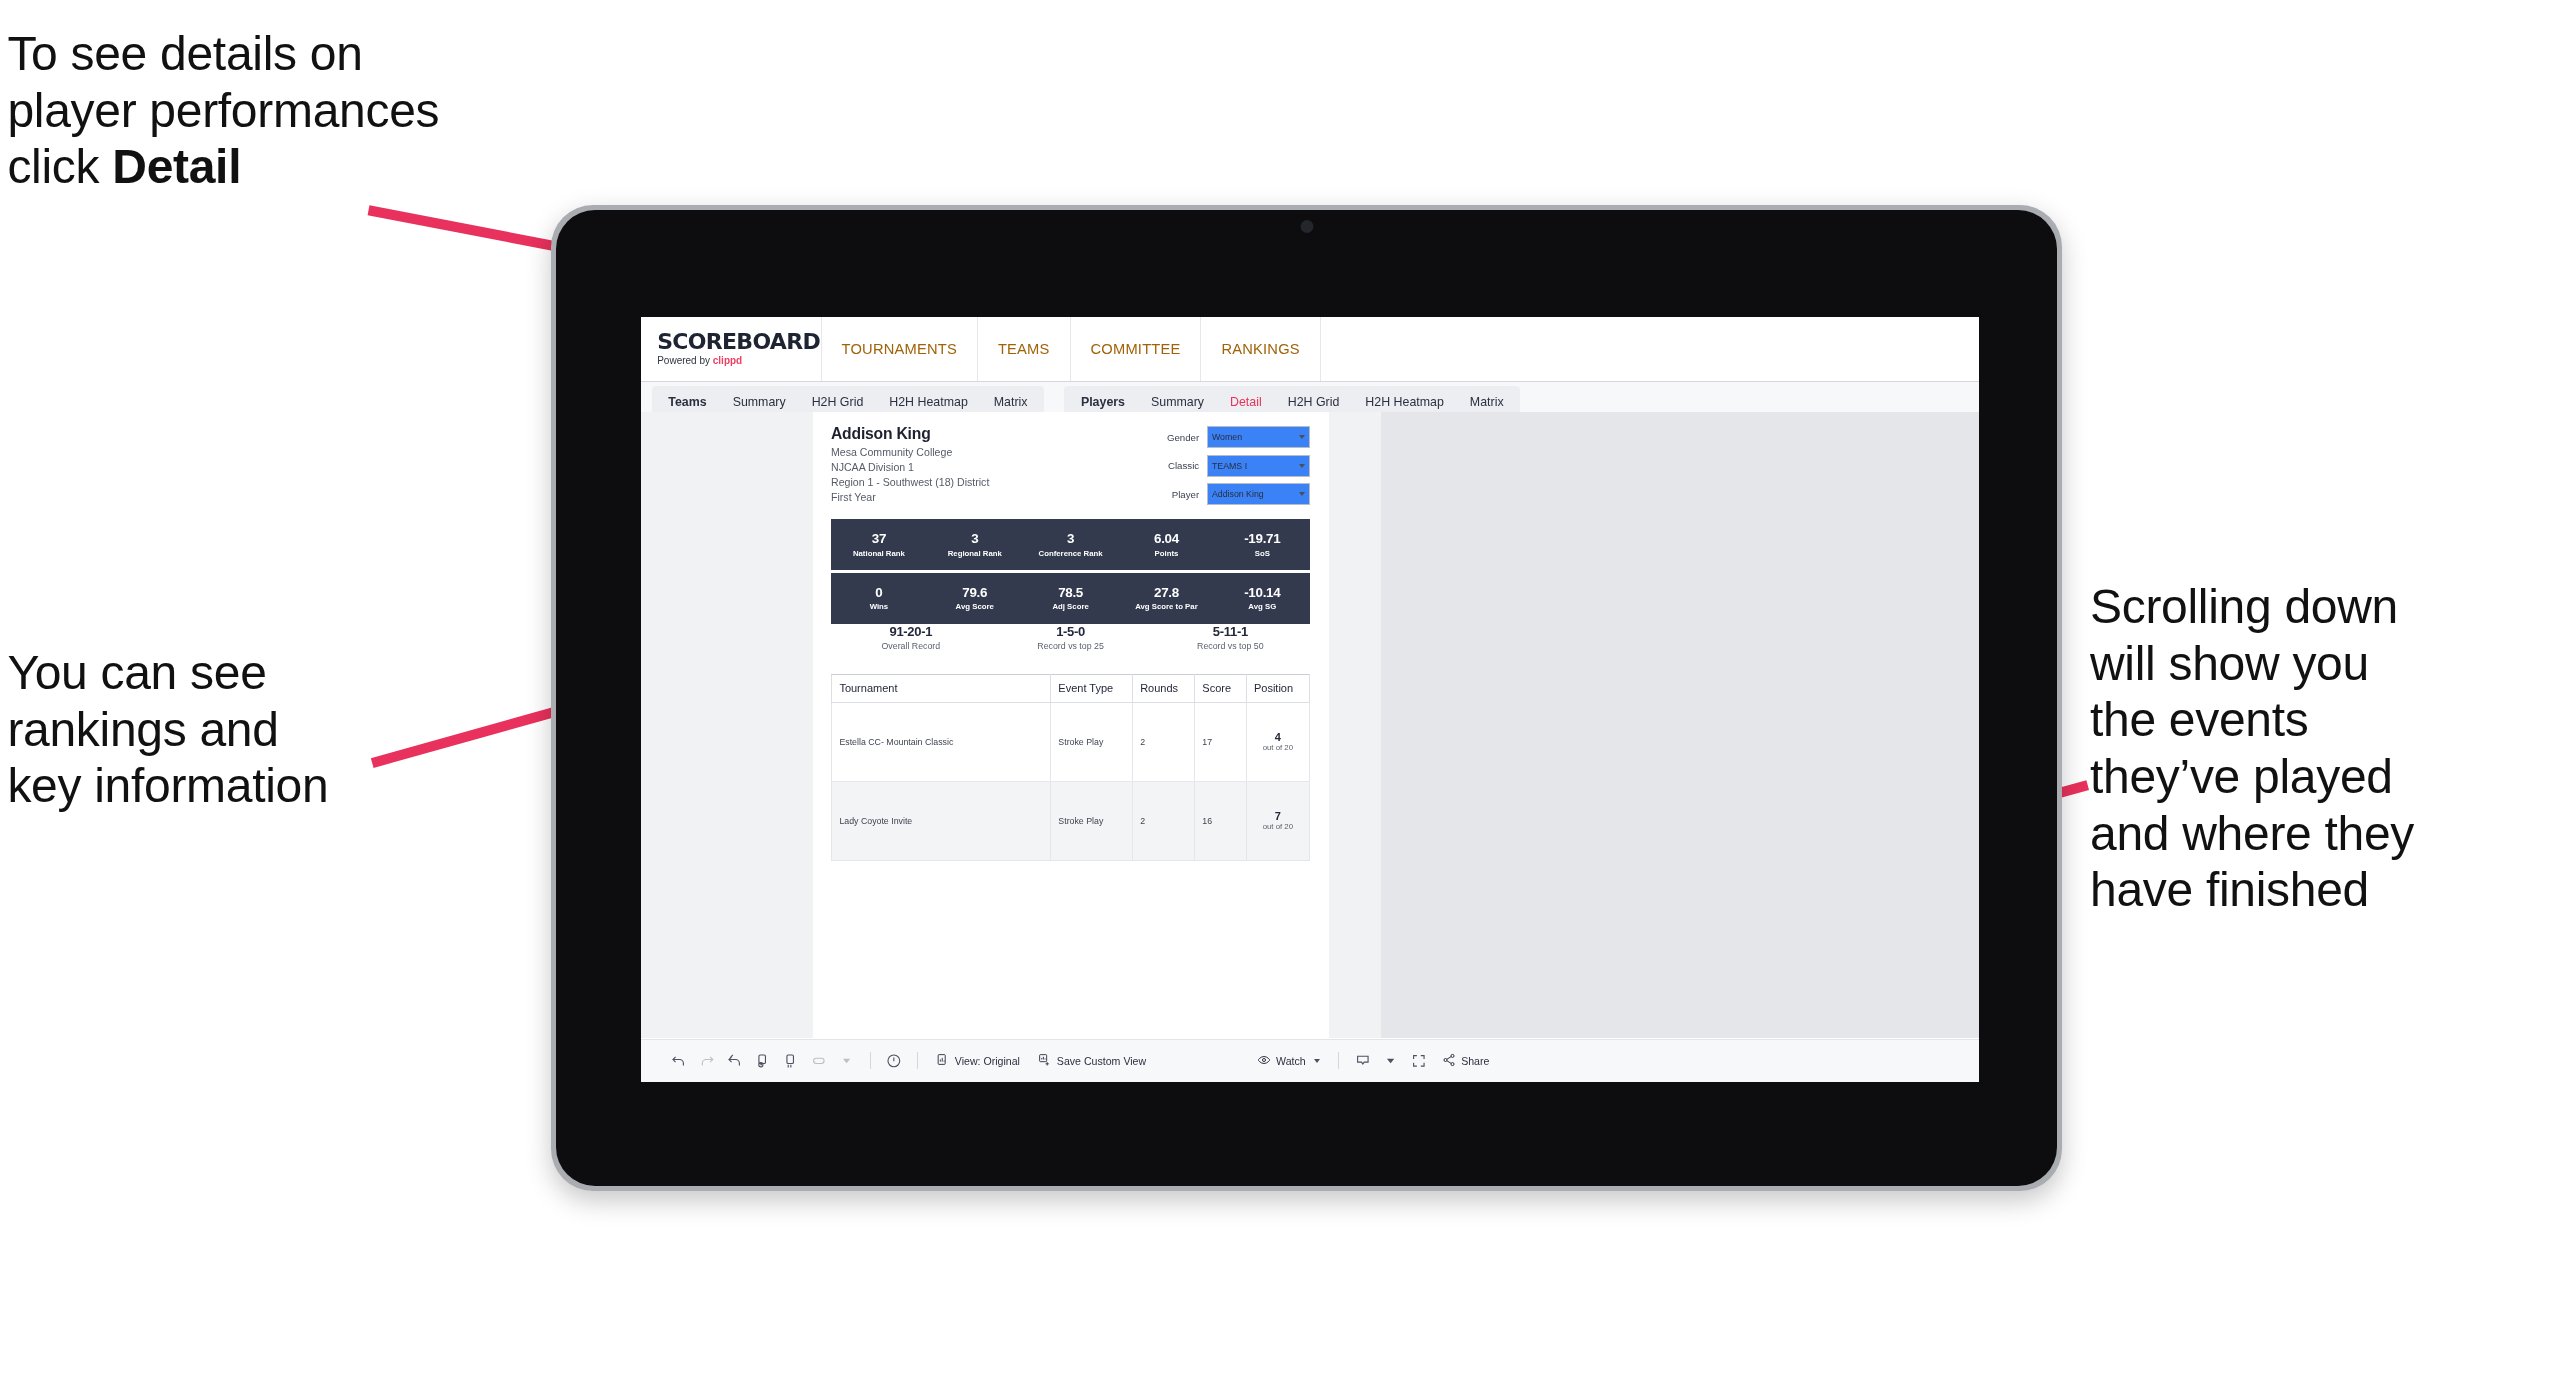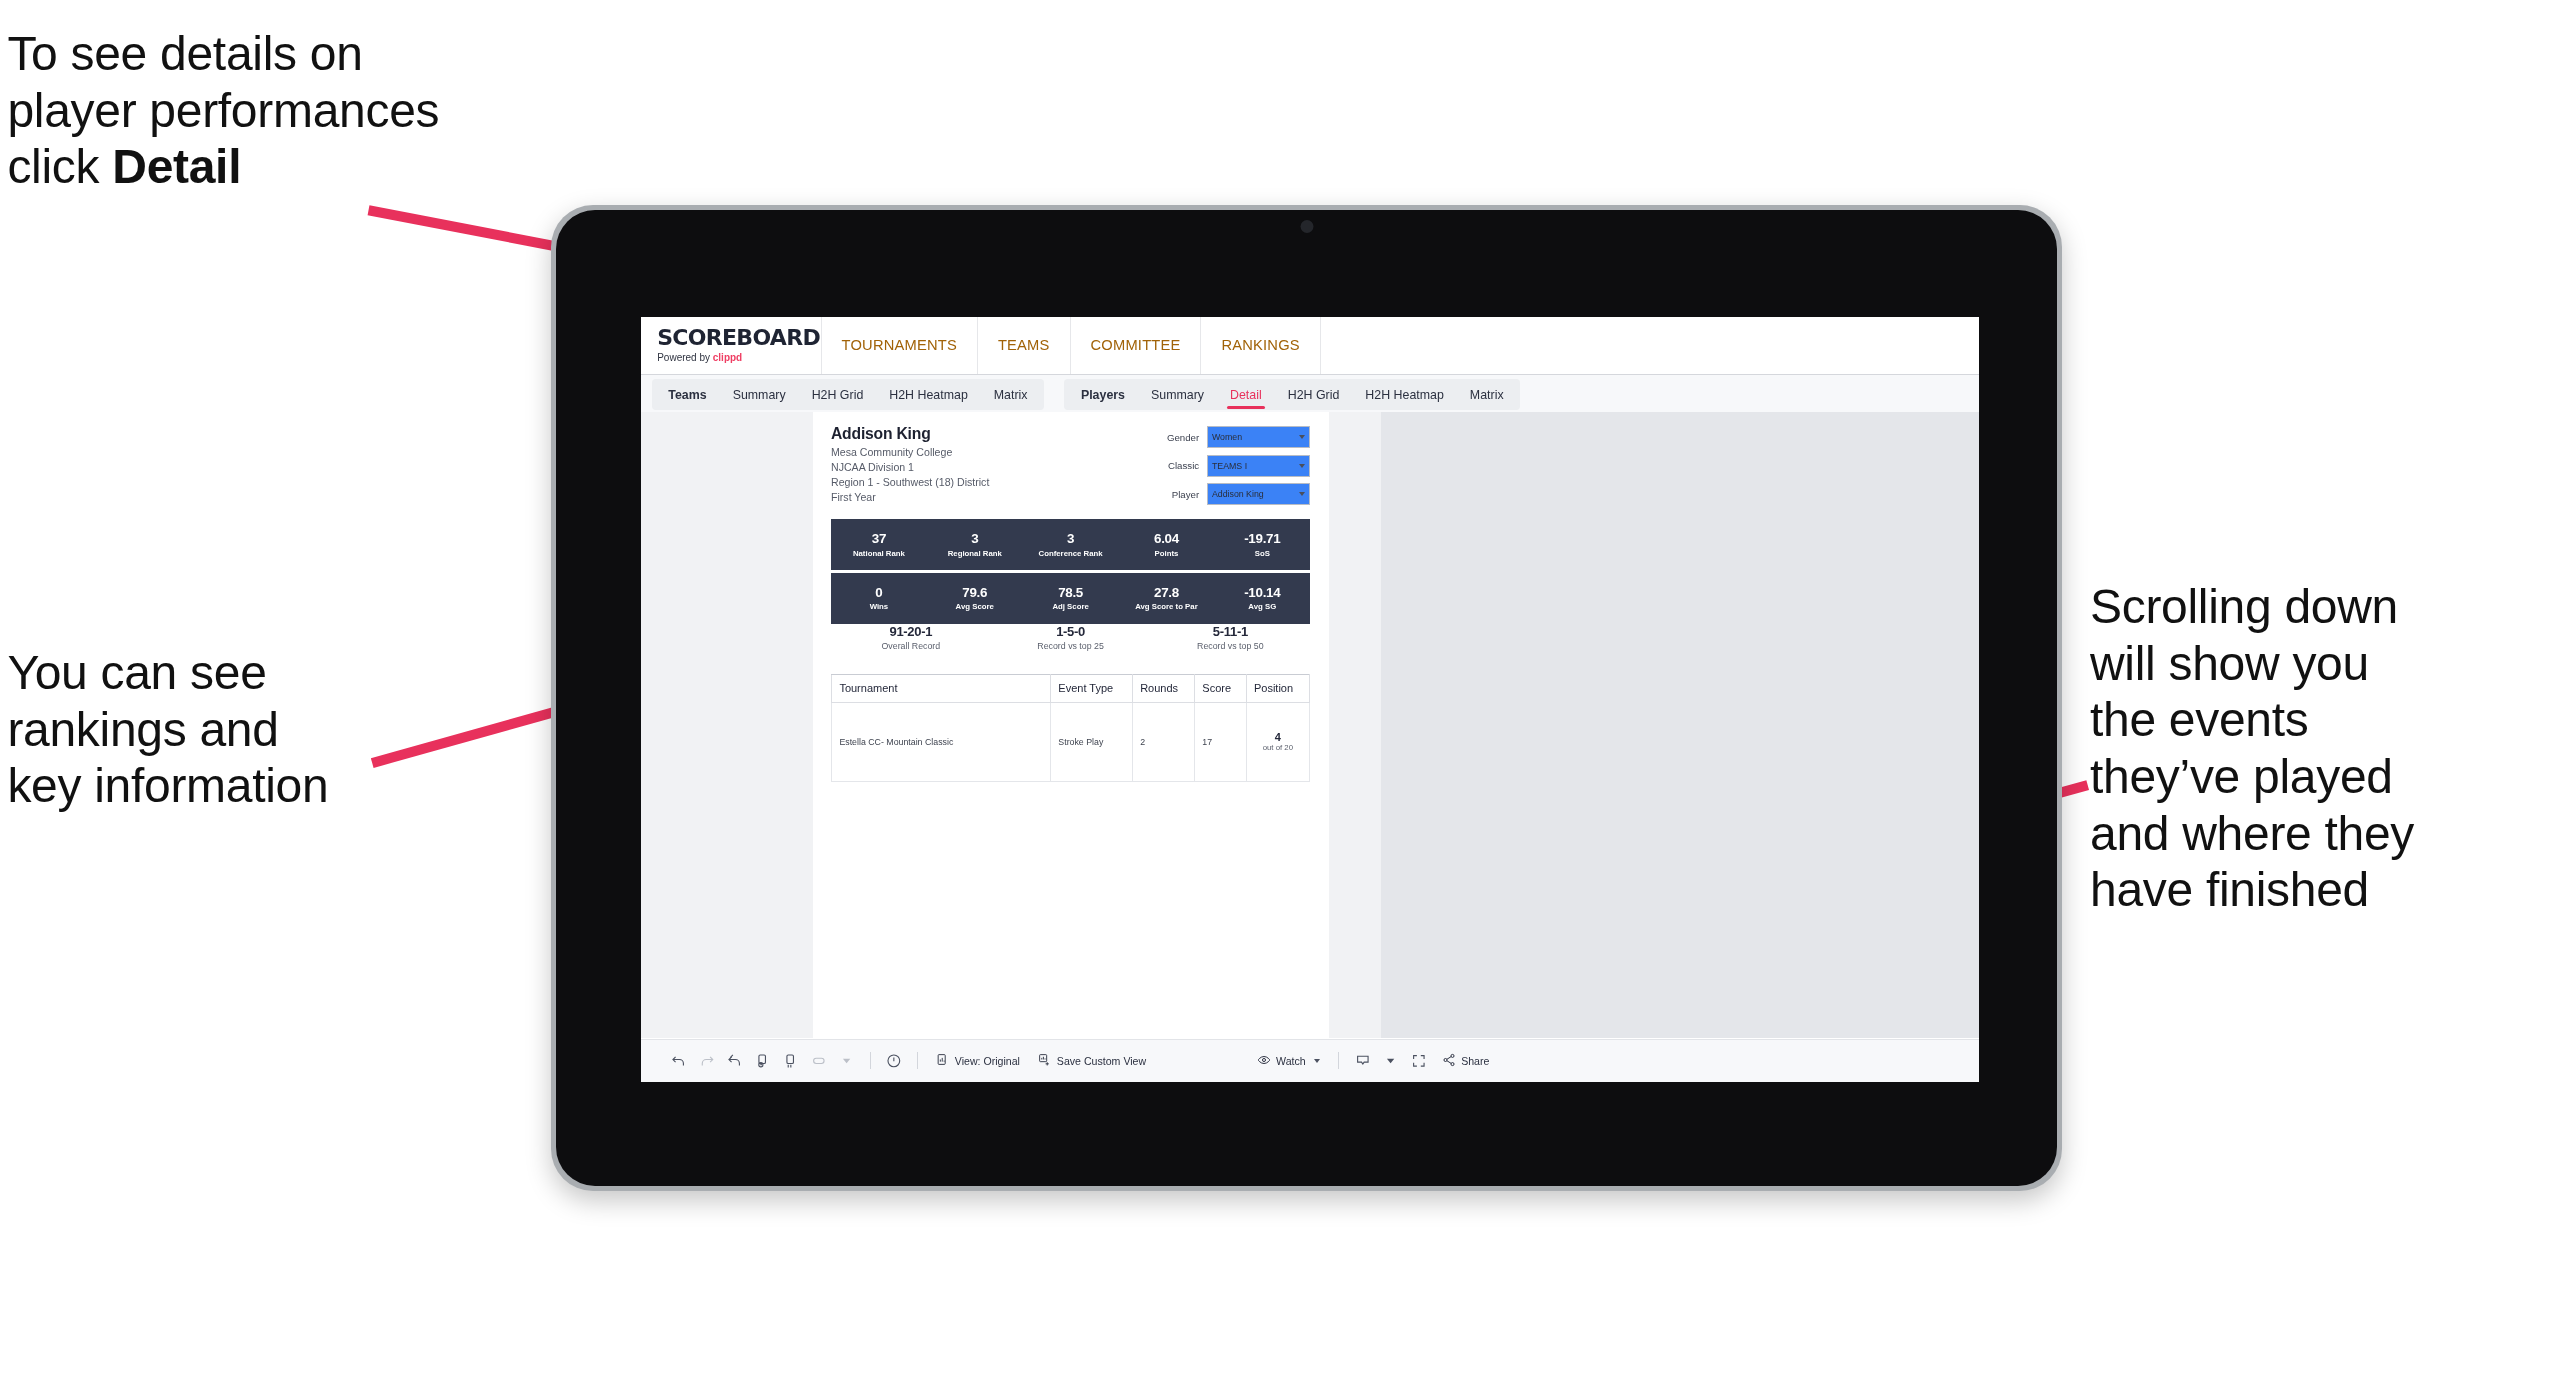--- a/index.html
+++ b/index.html
@@ -56,21 +56,21 @@
   #screen {
     position: absolute;
     left: 85px; top: 107px;
     width: 1338px; height: 765px;
     background: #ffffff;
     overflow: hidden;
   }
 
   
   #topnav {
-    height: 58px; background: #ffffff;
+    height: 65px; background: #ffffff;
     display: flex; align-items: stretch;
     border-bottom: 0.9px solid #d5d7dc;
   }
   .brand {
     width: 181px;
     padding-left: 16.6px;
     display: flex; flex-direction: column; justify-content: center;
     border-right: 0.9px solid #e6e7ea;
   }
   .brand-title {
@@ -469,20 +469,30 @@
                   <tr>
                     <td>Estella CC- Mountain Classic</td>
                     <td>Stroke Play</td>
                     <td>2</td>
                     <td>17</td>
                     <td class="pos">
                       <div class="pos-val">4</div>
                       <div class="pos-sub">out of 20</div>
                     </td>
                   </tr>
+                  <tr class="alt">
+                    <td>Lady Coyote Invite</td>
+                    <td>Stroke Play</td>
+                    <td>2</td>
+                    <td>16</td>
+                    <td class="pos">
+                      <div class="pos-val">7</div>
+                      <div class="pos-sub">out of 20</div>
+                    </td>
+                  </tr>
                 </tbody>
               </table>
 
             </div>
           </div>
         </div>
 
         <div id="bottombar">
           <div class="tb-icon">
             <svg width="15.7" height="15.7" viewBox="0 0 24 24" fill="none" stroke="currentColor" stroke-width="1.7">

